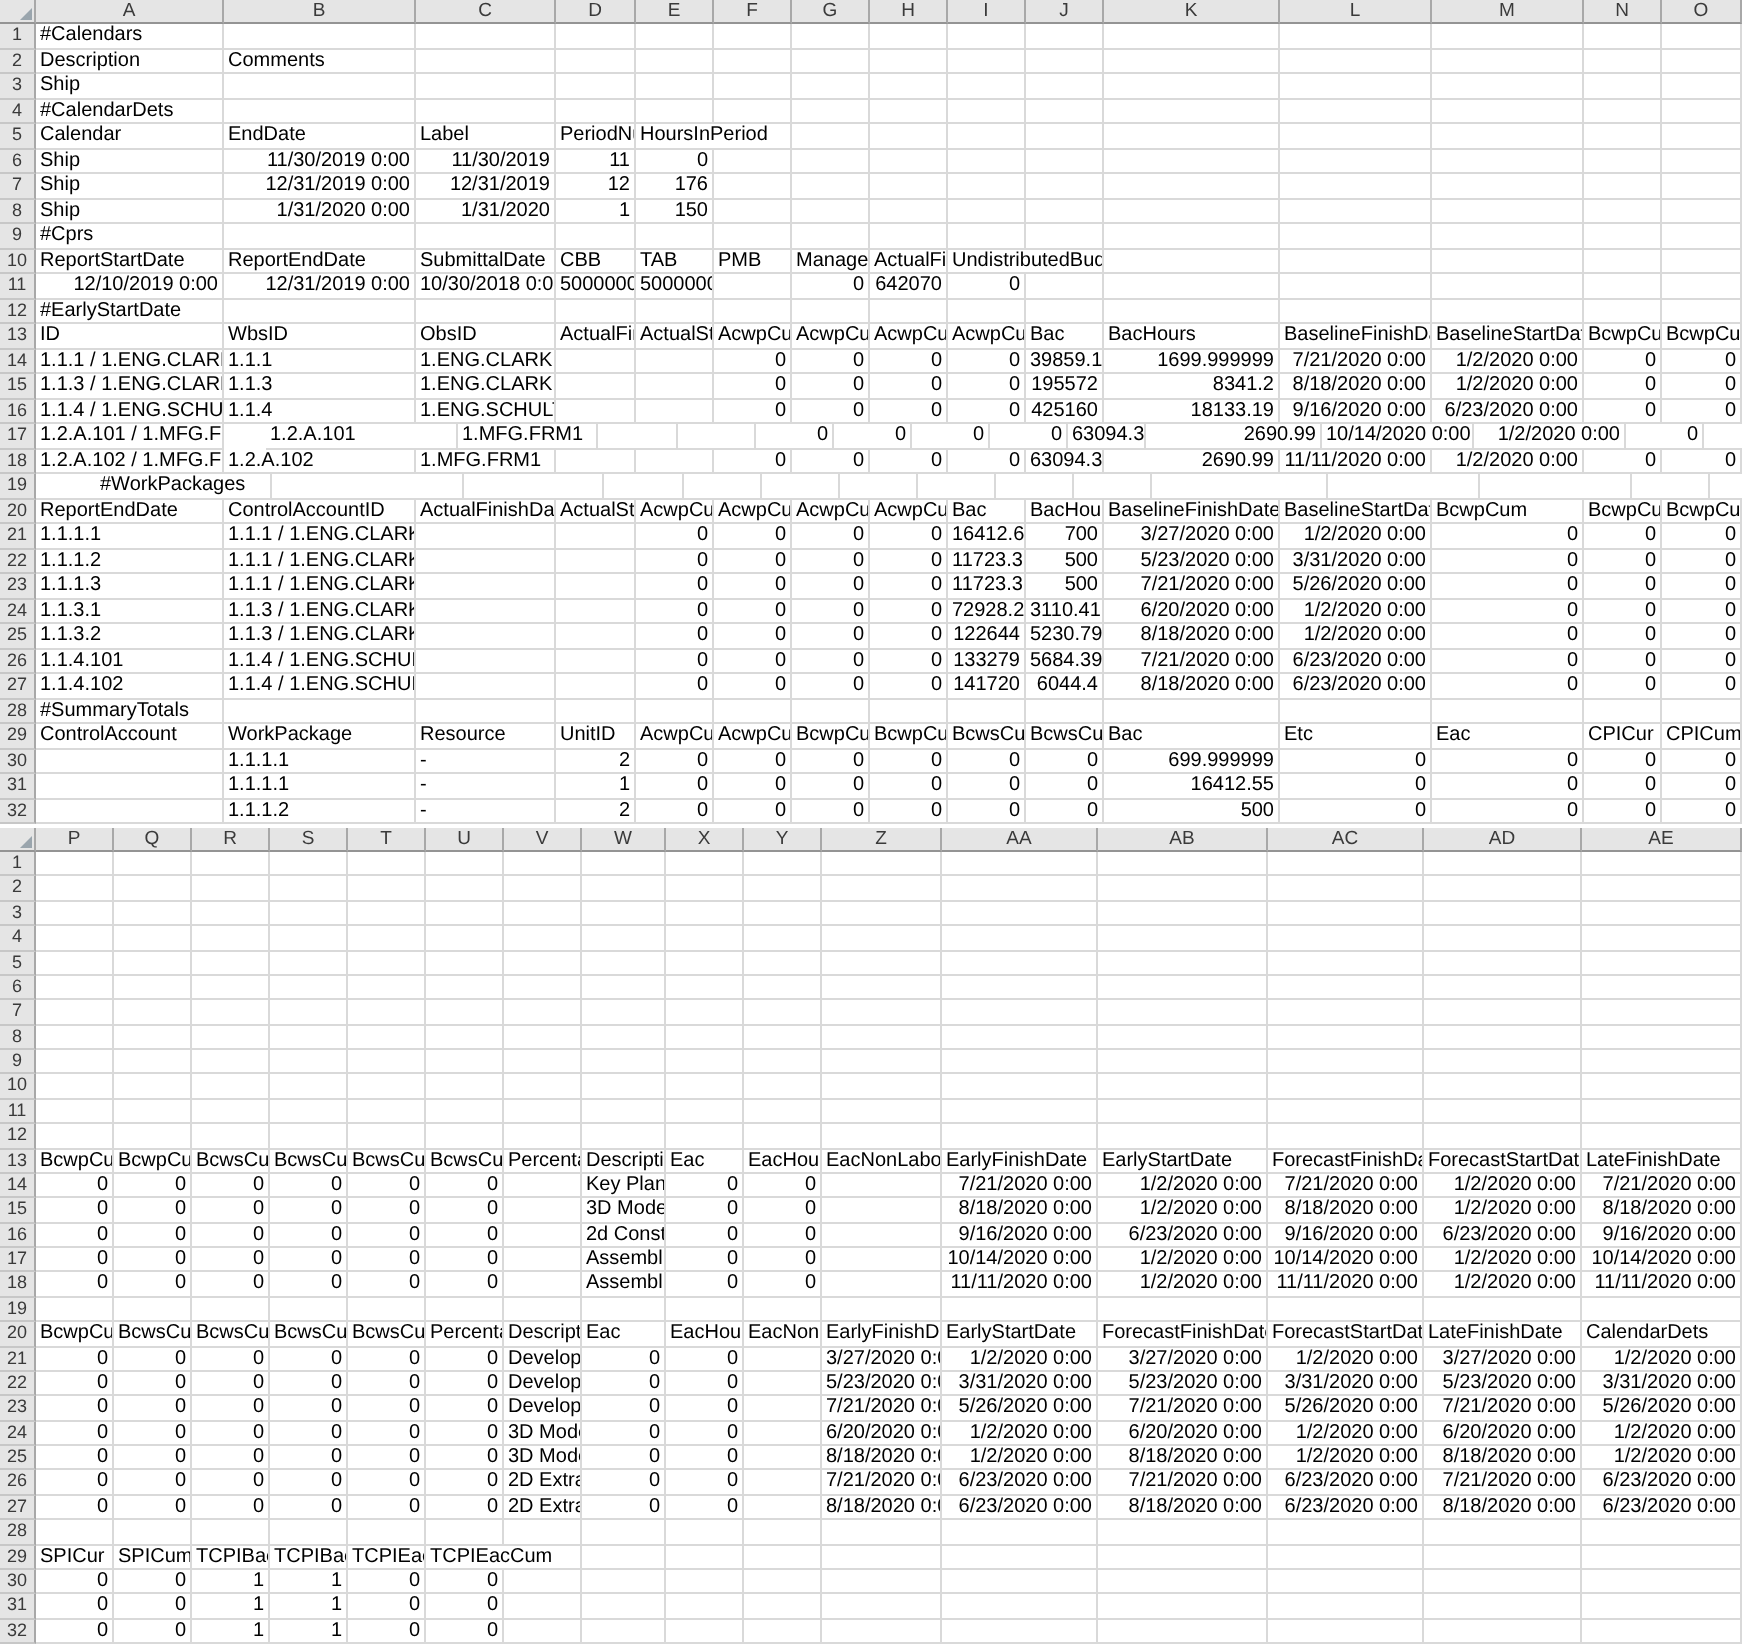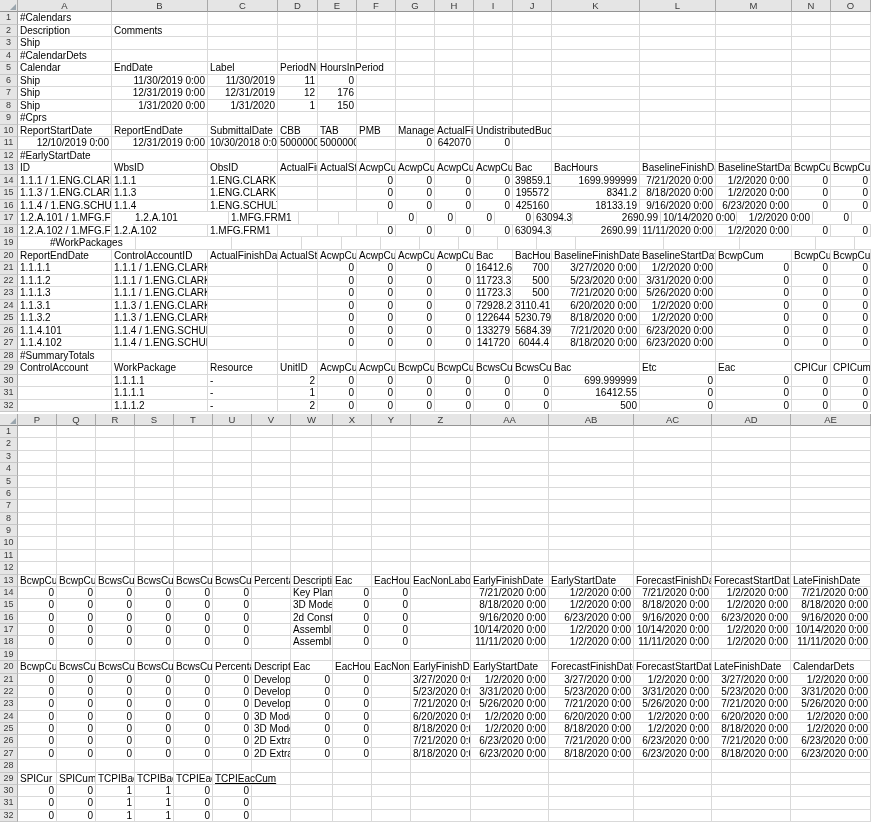--- a/index.html
+++ b/index.html
@@ -1180,21 +1180,21 @@
         <div class="cell" style="width: 79px; line-height: 11.375px;"></div>
         <div class="cell" style="width: 80px; line-height: 11.375px;"></div>
       </div>
       <div class="row" style="height: 12.375px;">
         <div class="rh" style="line-height: 11.375px;">29</div>
         <div class="cell" style="width: 39px; line-height: 11.375px;">SPICur</div>
         <div class="cell" style="width: 39px; line-height: 11.375px;">SPICum</div>
         <div class="cell" style="width: 39px; line-height: 11.375px;">TCPIBacC</div>
         <div class="cell" style="width: 39px; line-height: 11.375px;">TCPIBacC</div>
         <div class="cell" style="width: 39px; line-height: 11.375px;">TCPIEacC</div>
-        <div class="cell" style="width: 78px; line-height: 11.375px; text-decoration: underline;">TCPIEacCum</div>
+        <div class="cell" style="width: 78px; line-height: 11.375px;">TCPIEacCum</div>
         <div class="cell" style="width: 42px; line-height: 11.375px;"></div>
         <div class="cell" style="width: 39px; line-height: 11.375px;"></div>
         <div class="cell" style="width: 39px; line-height: 11.375px;"></div>
         <div class="cell" style="width: 60px; line-height: 11.375px;"></div>
         <div class="cell" style="width: 78px; line-height: 11.375px;"></div>
         <div class="cell" style="width: 85px; line-height: 11.375px;"></div>
         <div class="cell" style="width: 78px; line-height: 11.375px;"></div>
         <div class="cell" style="width: 79px; line-height: 11.375px;"></div>
         <div class="cell" style="width: 80px; line-height: 11.375px;"></div>
       </div>

